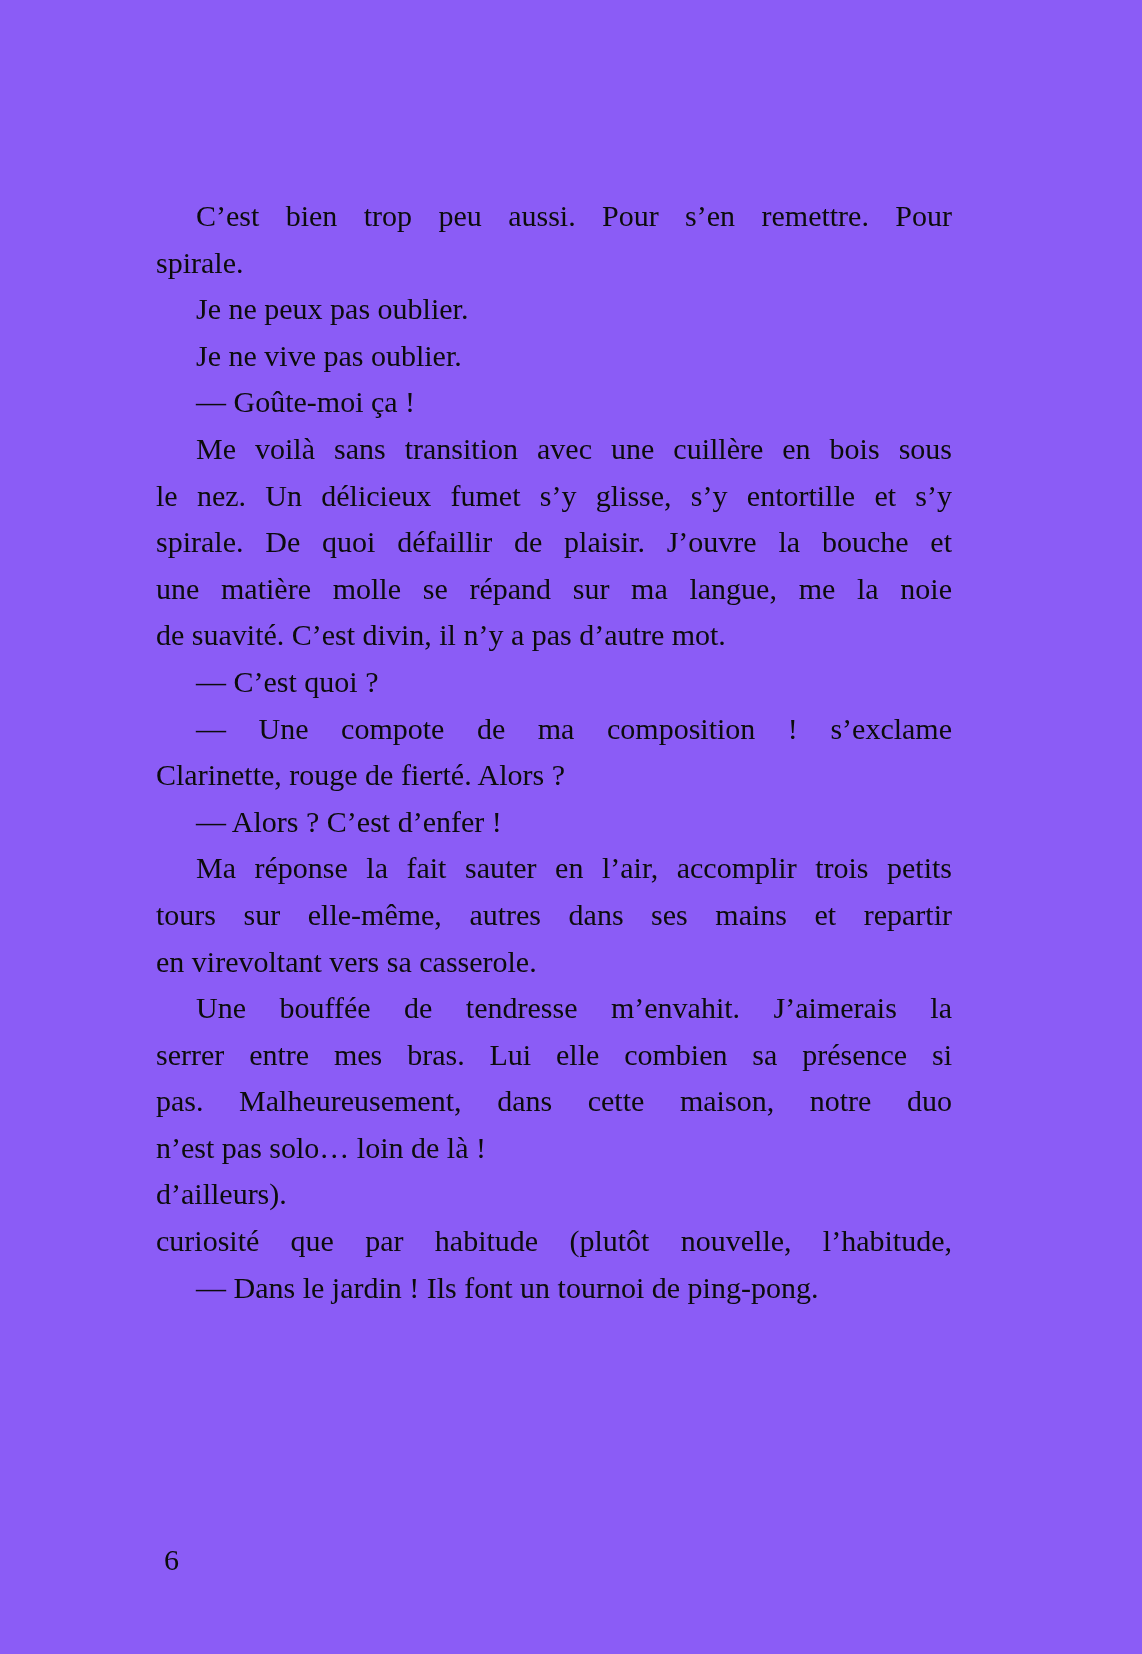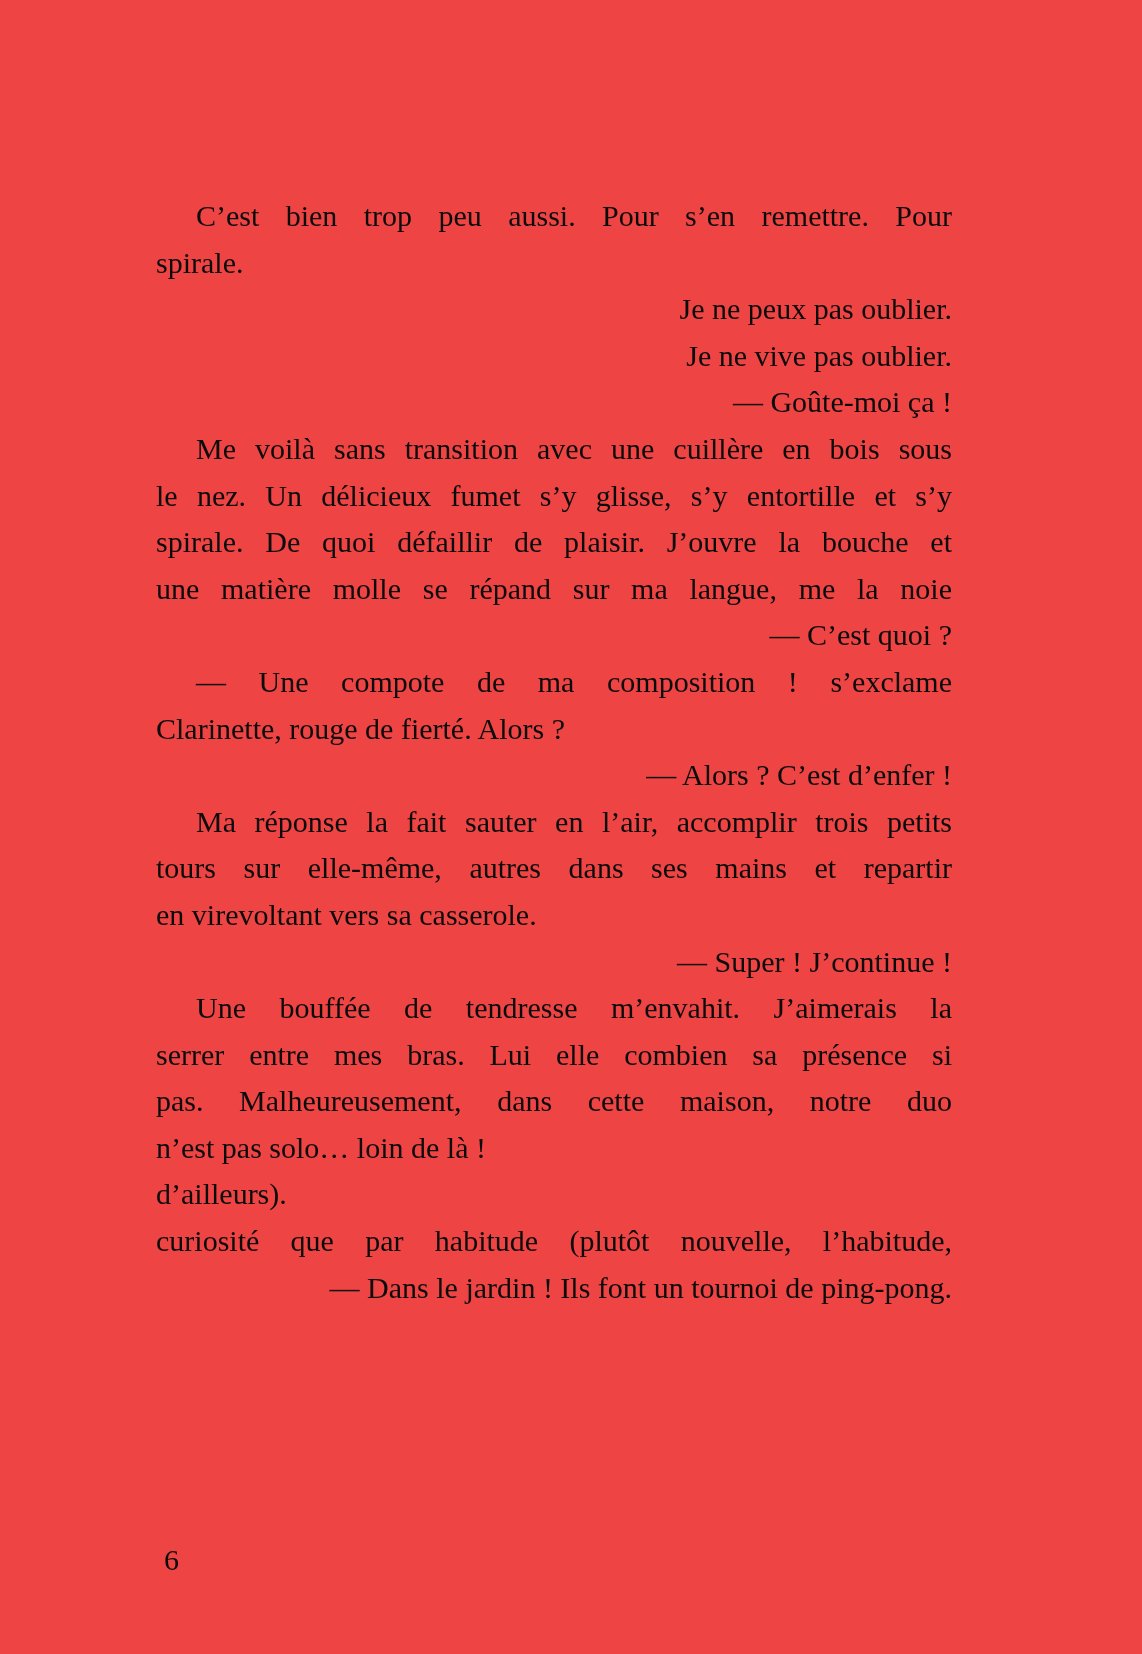--- a/index.html
+++ b/index.html
@@ -4,21 +4,21 @@
 <style>
   html, body {
     margin: 0;
     padding: 0;
     background: #ffffff;
   }
   .page {
     position: relative;
     width: 1142px;
     height: 1654px;
-    background: #ef4444;
+    background: #8b5cf6;
     font-family: "Liberation Serif", "DejaVu Serif", serif;
     color: #0c0c0c;
     overflow: hidden;
   }
   .text-block {
     position: absolute;
     left: 156px;
     top: 193px;
     width: 796px;
     font-size: 30px;
@@ -31,21 +31,20 @@
   }
   .line {
     text-align: left;
   }
   .line.full {
     text-align: justify;
     text-align-last: justify;
   }
   .line.first {
     padding-left: 40px;
-    text-align: right;
   }
   .folio {
     position: absolute;
     left: 164px;
     top: 1537px;
     font-size: 30px;
     line-height: 46.6px;
   }
 </style>
 </head>
@@ -64,38 +63,36 @@
         <div class="line first">Je ne vive pas oublier.</div>
       </div>
       <div class="para">
         <div class="line first">— Goûte-moi ça !</div>
       </div>
       <div class="para">
         <div class="line first full">Me voilà sans transition avec une cuillère en bois sous</div>
         <div class="line full">le nez. Un délicieux fumet s’y glisse, s’y entortille et s’y</div>
         <div class="line full">spirale. De quoi défaillir de plaisir. J’ouvre la bouche et</div>
         <div class="line full">une matière molle se répand sur ma langue, me la noie</div>
+        <div class="line">de suavité. C’est divin, il n’y a pas d’autre mot.</div>
       </div>
       <div class="para">
         <div class="line first">— C’est quoi ?</div>
       </div>
       <div class="para">
         <div class="line first full">— Une compote de ma composition ! s’exclame</div>
         <div class="line">Clarinette, rouge de fierté. Alors ?</div>
       </div>
       <div class="para">
         <div class="line first">— Alors ? C’est d’enfer !</div>
       </div>
       <div class="para">
         <div class="line first full">Ma réponse la fait sauter en l’air, accomplir trois petits</div>
         <div class="line full">tours sur elle-même, autres dans ses mains et repartir</div>
         <div class="line">en virevoltant vers sa casserole.</div>
-      </div>
-      <div class="para">
-        <div class="line first">— Super ! J’continue !</div>
       </div>
       <div class="para">
         <div class="line first full">Une bouffée de tendresse m’envahit. J’aimerais la</div>
         <div class="line full">serrer entre mes bras. Lui elle combien sa présence si</div>
         <div class="line full">pas. Malheureusement, dans cette maison, notre duo</div>
         <div class="line">n’est pas solo… loin de là !</div>
       </div>
       <div class="para">
         <div class="line">d’ailleurs).</div>
         <div class="line full">curiosité que par habitude (plutôt nouvelle, l’habitude,</div>

